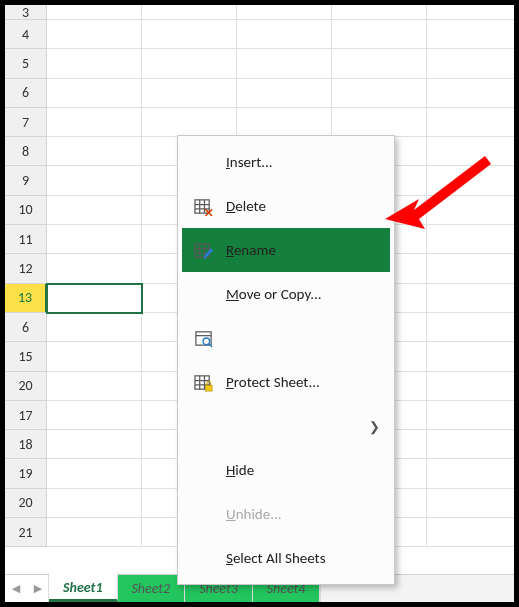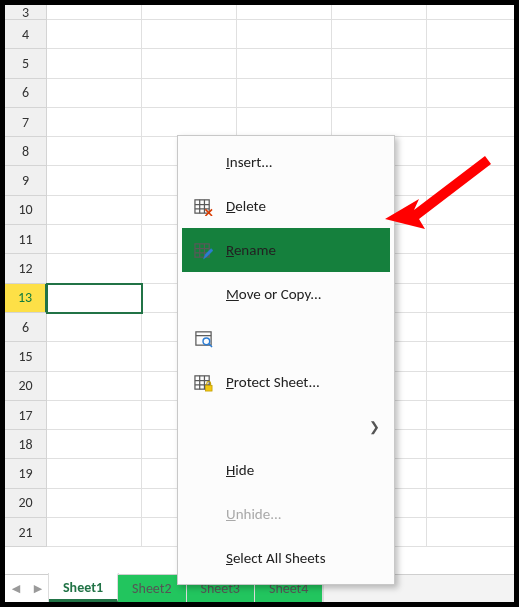--- a/index.html
+++ b/index.html
@@ -321,21 +321,21 @@
           <div class="cell"></div>
           <div class="cell"></div>
           <div class="cell"></div>
         </div>
       </div>
   </div>
 
   <div class="tabstrip">
     <div class="navbtn">◀</div>
     <div class="navbtn">▶</div>
-    <div id="tabs-holder" style="display:flex;align-items:stretch;">
+    <div id="tabs-holder" style="display:flex;align-items:stretch;font-style:italic;">
         <div class="tab active">Sheet1</div>
         <div class="tab">Sheet2</div>
         <div class="tab">Sheet3</div>
         <div class="tab">Sheet4</div>
       </div>
     <div class="strip-fill"></div>
   </div>
 
   <div class="context-menu" id="ctx">
       <div class="menu-item">

